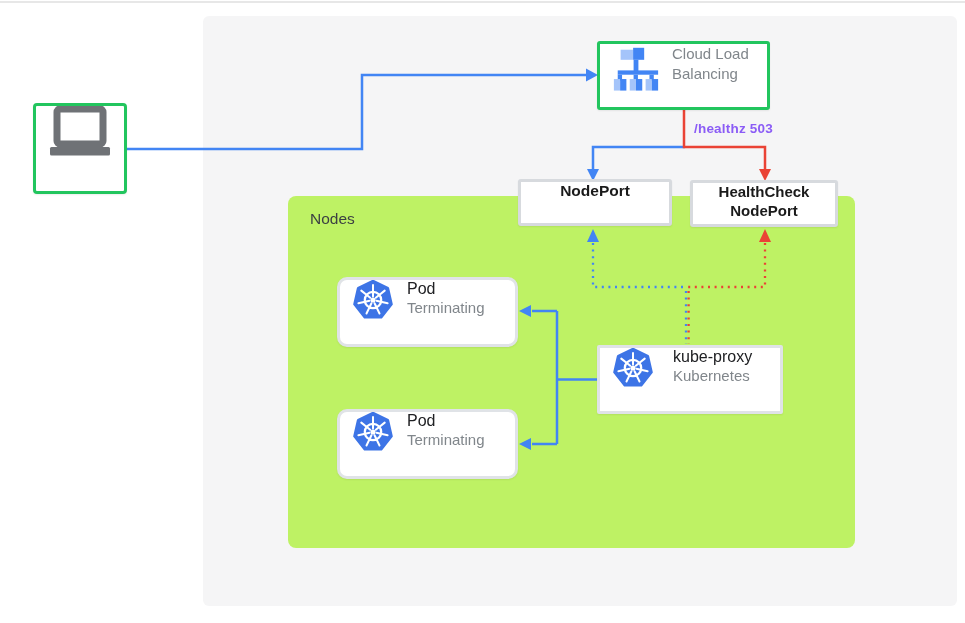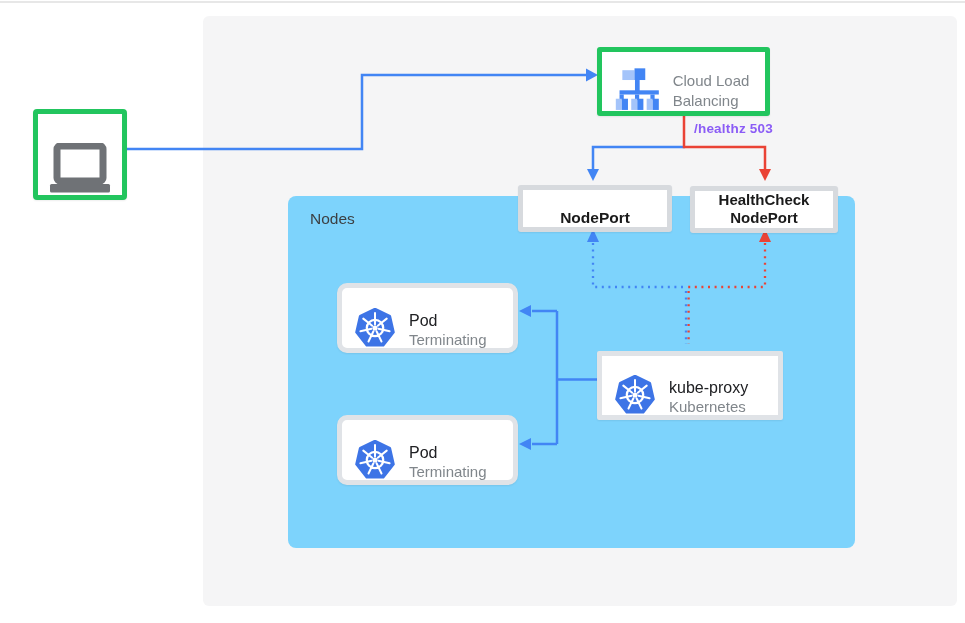--- a/index.html
+++ b/index.html
@@ -7,44 +7,44 @@
     position:relative;width:965px;height:623px;overflow:hidden;
     font-family:"Liberation Sans", sans-serif;background:#ffffff;
   }
   .top-rule{position:absolute;left:0;top:1px;width:100%;height:1.5px;background:#e7e7e7;}
   .panel{
     position:absolute;left:203px;top:16px;width:754px;height:590px;
     background:#f5f5f6;border-radius:6px;
   }
   .nodes-group{
     position:absolute;left:288px;top:196px;width:567px;height:352px;
-    background:#7dd3fc;border-radius:8px;z-index:1;
+    background:#bef264;border-radius:8px;z-index:1;
   }
   .nodes-label{
     position:absolute;left:22px;top:14px;font-size:15.5px;color:#3c4043;
   }
   .wires{position:absolute;left:0;top:0;width:965px;height:623px;z-index:2;}
   .wire{fill:none;stroke-width:2.5px;}
   .wire-thin{fill:none;stroke-width:2.3px;}
   .dotted{stroke-dasharray:2 4.6;}
   .card{
-    position:absolute;background:#ffffff;border:5px solid #22c55e;border-radius:3px;
+    position:absolute;background:#ffffff;border:3px solid #22c55e;border-radius:3px;
     box-shadow:0 1px 2px rgba(0,0,0,0.07);z-index:3;box-sizing:border-box;
-    display:flex;align-items:flex-end;margin-top:6px;
+    display:flex;align-items:flex-start;
   }
   .client-card{left:33px;top:103px;width:94px;height:91px;justify-content:center;border-radius:4px;}
   .clb-card{left:597px;top:41px;width:173px;height:69px;padding-left:11px;}
   .clb-label{margin-left:11px;font-size:15px;line-height:1.35;color:#80868b;width:95px;}
   .port-card{justify-content:center;text-align:center;font-weight:bold;color:#1a1a1a;border-color:#d7dade;}
   .nodeport-card{left:518px;top:179px;width:154px;height:47px;font-size:15.5px;}
   .hc-card{left:690px;top:180px;width:148px;height:47px;font-size:15px;line-height:1.25;}
   .hc-card .wrap{width:134px;margin:0 auto;}
   .pod-card{left:337px;width:181px;height:70px;padding-left:13px;border-color:#e0e3e7;border-radius:10px;}
   .pod1{top:277px;} .pod2{top:409px;}
-  .kproxy-card{left:597px;top:345px;width:186px;height:69px;padding-left:13px;border-color:#e0e3e7;border-radius:2px;}
+  .kproxy-card{left:597px;top:345px;width:186px;height:69px;padding-left:13px;border-color:#e0e3e7;border-radius:2px;gap:6px;}
   .entity-text{margin-left:14px;}
   .entity-title{font-size:16px;color:#202124;}
   .entity-sub{font-size:15px;color:#80868b;margin-top:1px;}
   .healthz{
     position:absolute;left:694px;top:121px;z-index:3;
     font-size:13.5px;font-weight:bold;color:#8b5cf6;letter-spacing:.2px;
   }
   .k8s-icon{flex:0 0 auto;}
 </style>
 </head>

